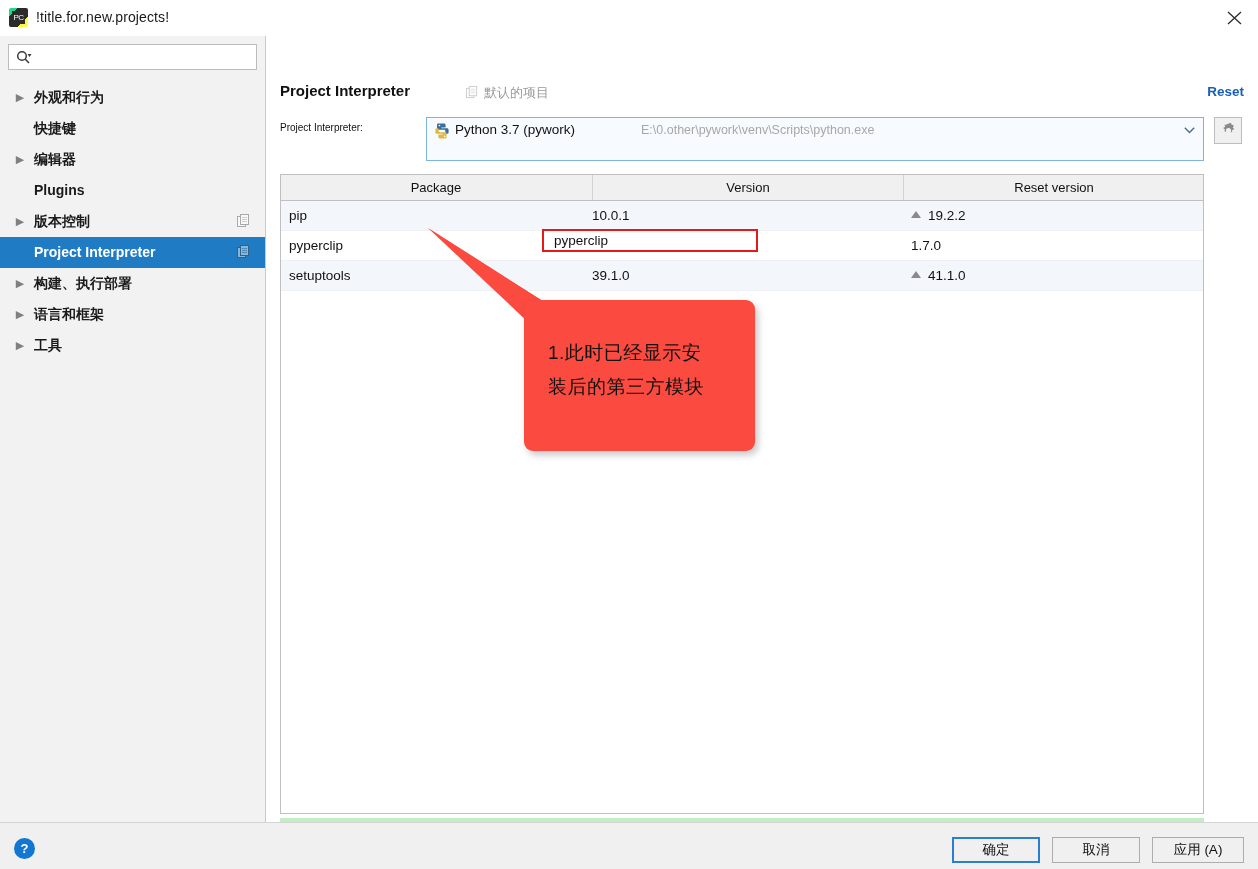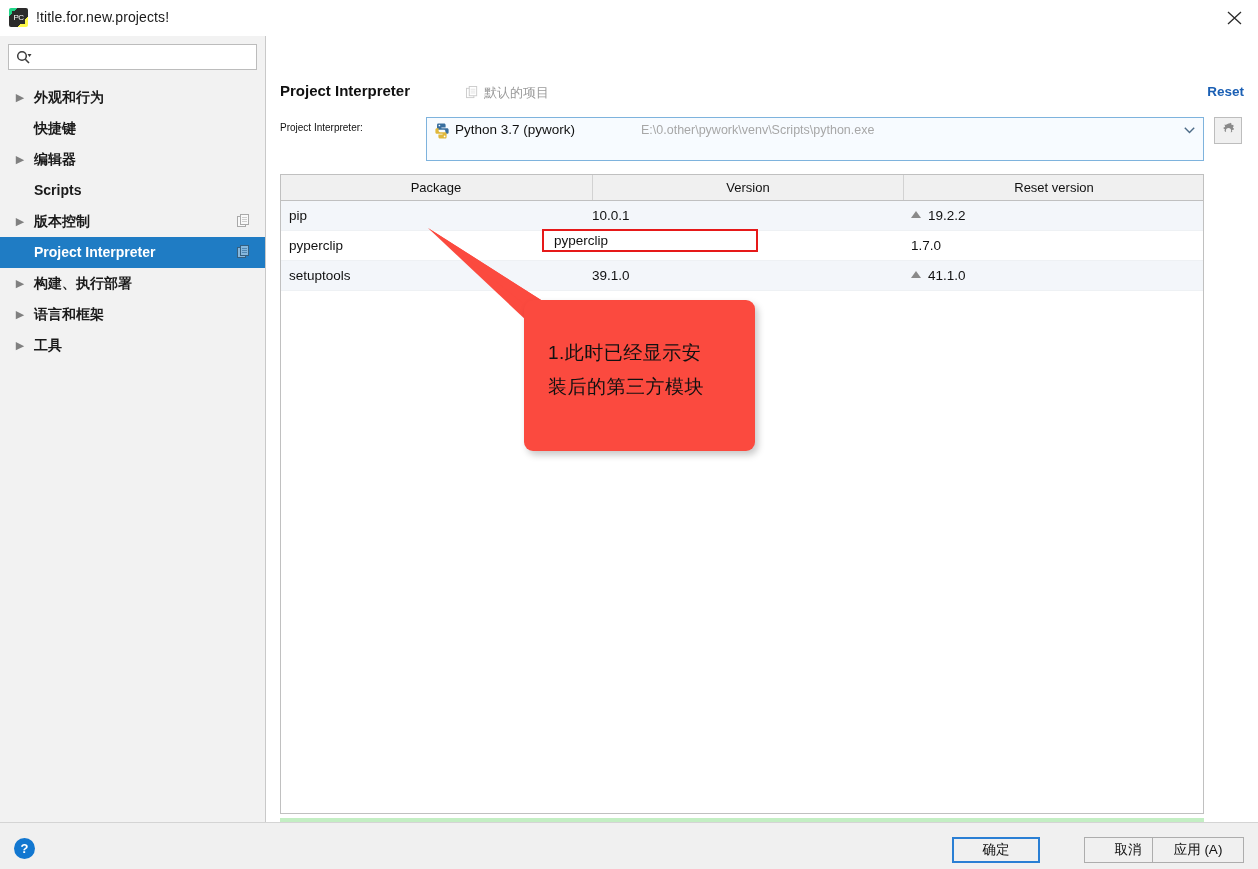--- a/index.html
+++ b/index.html
@@ -94,21 +94,21 @@
   .status span{position:absolute;left:6px;top:4px;font-size:13.5px;color:#111;}
 
   
   .footer{position:absolute;left:0;top:822px;width:1258px;height:47px;background:#f0f0f0;
     border-top:1px solid #d4d4d4;}
   .help-btn{position:absolute;left:14px;top:15px;width:21px;height:21px;border-radius:50%;
     background:#1277d0;color:#fff;font-size:13px;font-weight:bold;line-height:21px;text-align:center;}
   .btn{position:absolute;top:14px;height:26px;line-height:24px;text-align:center;font-size:13.5px;
     color:#111;background:#f0f0f0;border:1px solid #adadad;box-sizing:border-box;cursor:default;}
   .btn.primary{left:952px;width:88px;border:2px solid #2a7fd4;background:#f0f0f0;line-height:22px;}
-  .btn.b2{left:1052px;width:88px;margin-left:32px;}
+  .btn.b2{left:1052px;width:88px;}
   .btn.b3{left:1152px;width:92px;}
 </style>
 </head>
 <body>
 
 <div class="app">
 
   <div class="titlebar">
     <div class="pc-logo">
       <div class="pc-text">PC</div>
@@ -139,21 +139,21 @@
       <div class="tree-item">
         <span class="arrow"></span>
         <span class="lbl">快捷键</span>
       </div>
       <div class="tree-item">
         <span class="arrow">▶</span>
         <span class="lbl">编辑器</span>
       </div>
       <div class="tree-item">
         <span class="arrow"></span>
-        <span class="lbl">Scripts</span>
+        <span class="lbl">Plugins</span>
       </div>
       <div class="tree-item">
         <span class="arrow">▶</span>
         <span class="lbl">版本控制</span>
         <svg class="copy-ico" viewBox="0 0 14 14">
           <rect x="0.5" y="2.5" width="8" height="10" fill="#fff" stroke="#6e6e6e"></rect>
           <rect x="3.5" y="0.5" width="8" height="10" fill="#fff" stroke="#6e6e6e"></rect>
           <path d="M5 3.5 H10 M5 5.5 H10 M5 7.5 H10" stroke="#9a9a9a" stroke-width="0.8"></path>
         </svg>
       </div>

